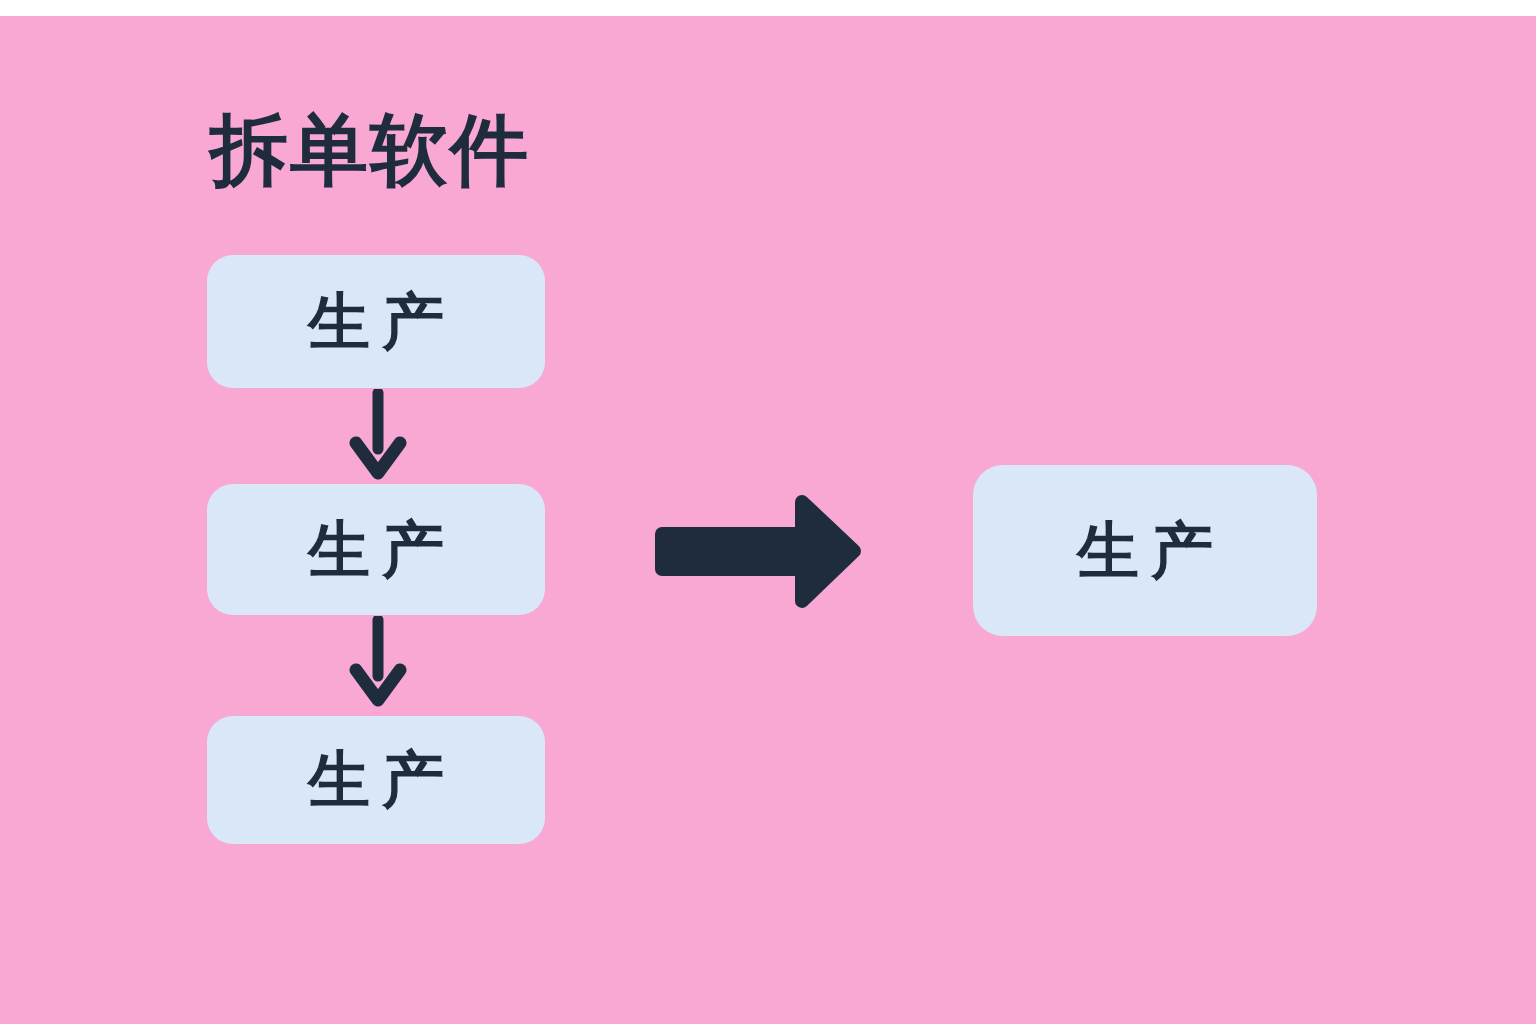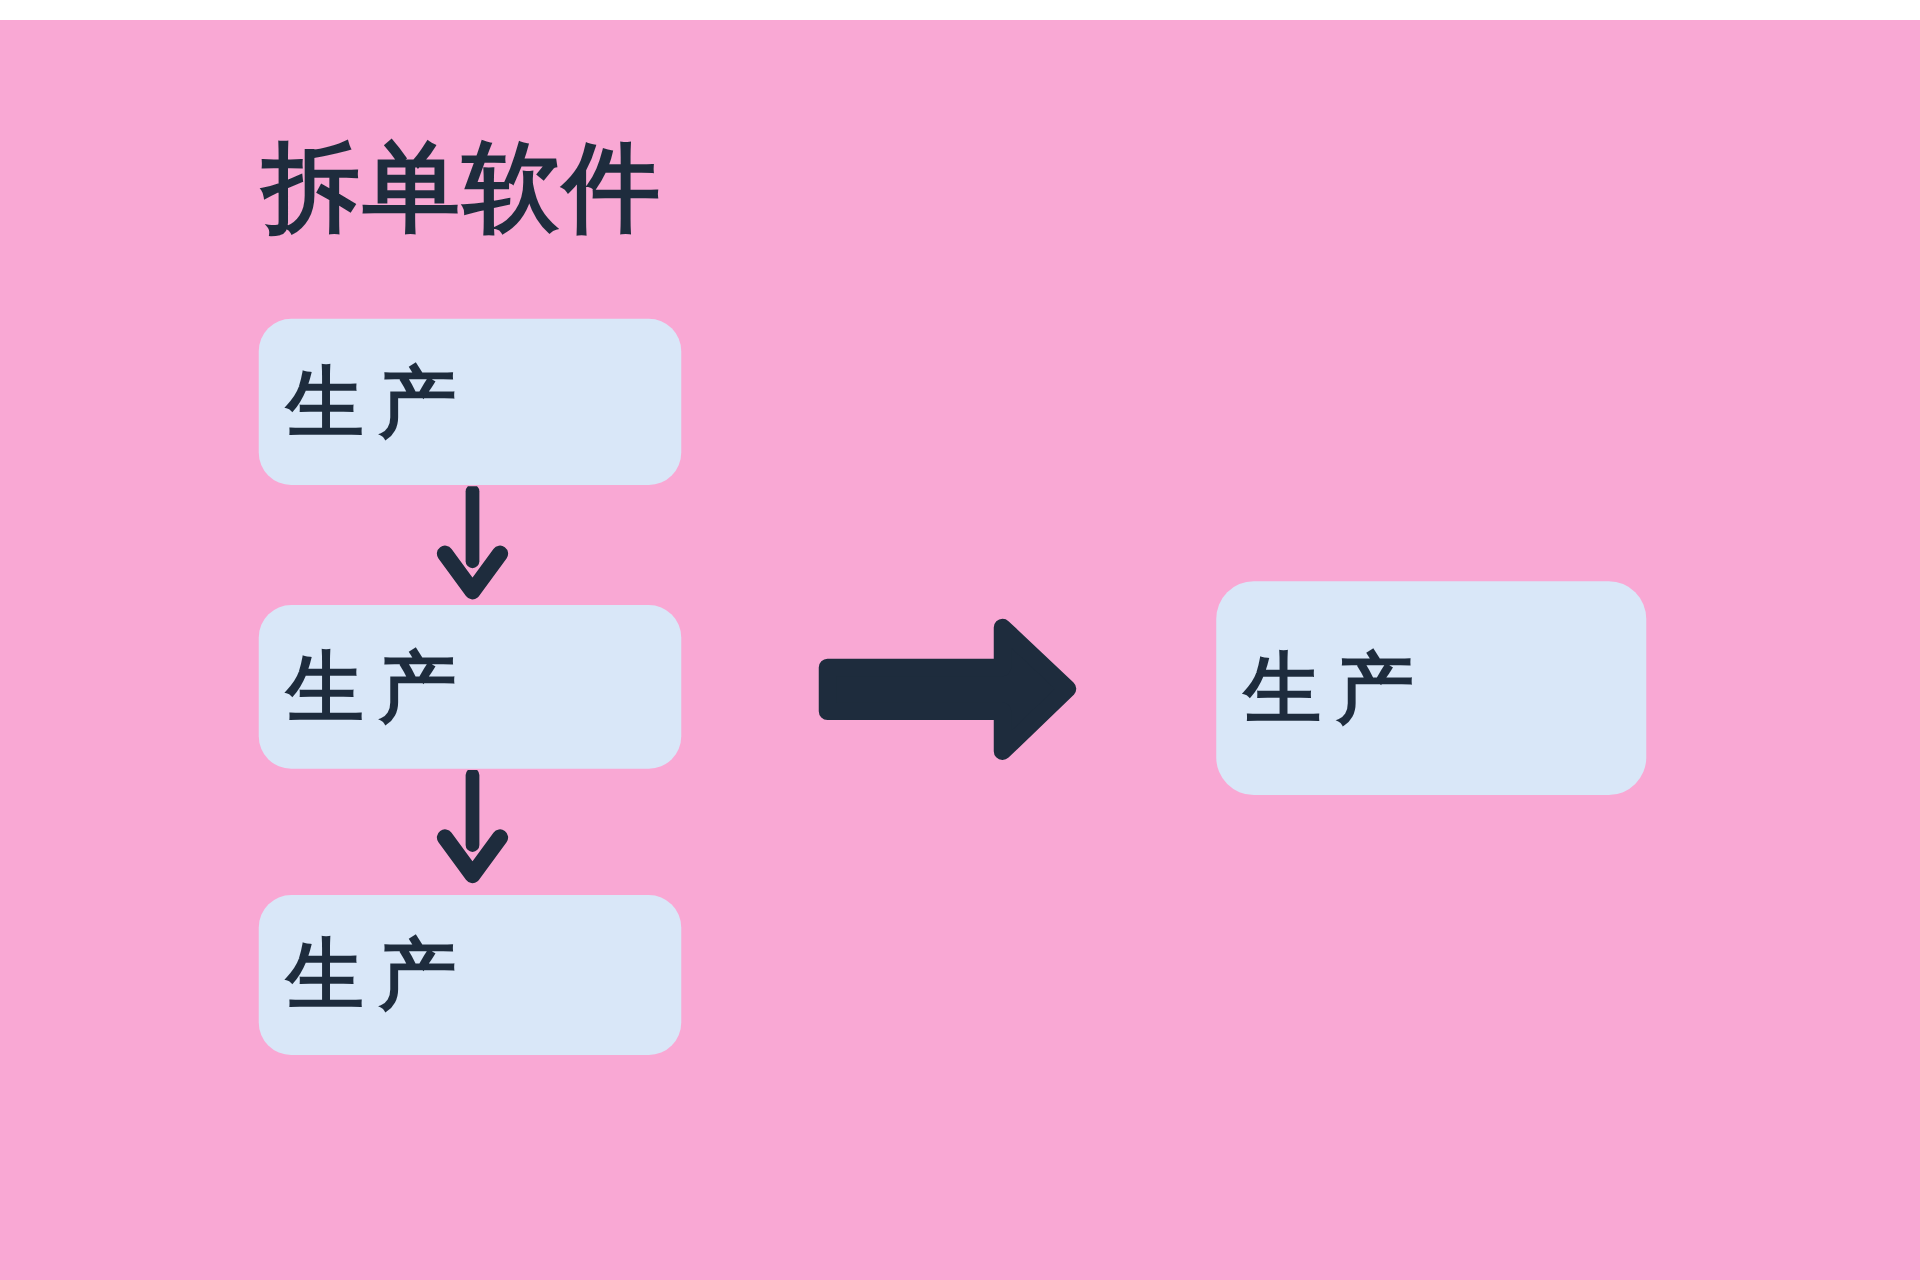--- a/index.html
+++ b/index.html
@@ -27,22 +27,21 @@
   }
   .left-title  { left: 160px; top: 92px;  width: 420px; }
   .right-title { left: 830px; top: 86px;  width: 620px; }
 
   .flow-box {
     position: absolute;
     background: #d9e7f8;
     border-radius: 26px;
     display: flex;
     align-items: center;
-    justify-content: flex-start;
-    padding-left: 10px;
+    justify-content: center;
   }
   .flow-box .box-label {
     color: #1e2c3d;
     font-weight: 800;
     font-size: 62px;
     letter-spacing: 12px;
     padding-left: 12px; 
     white-space: nowrap;
   }
   .box-1 { left: 207px; top: 239px; width: 338px; height: 133px; }

